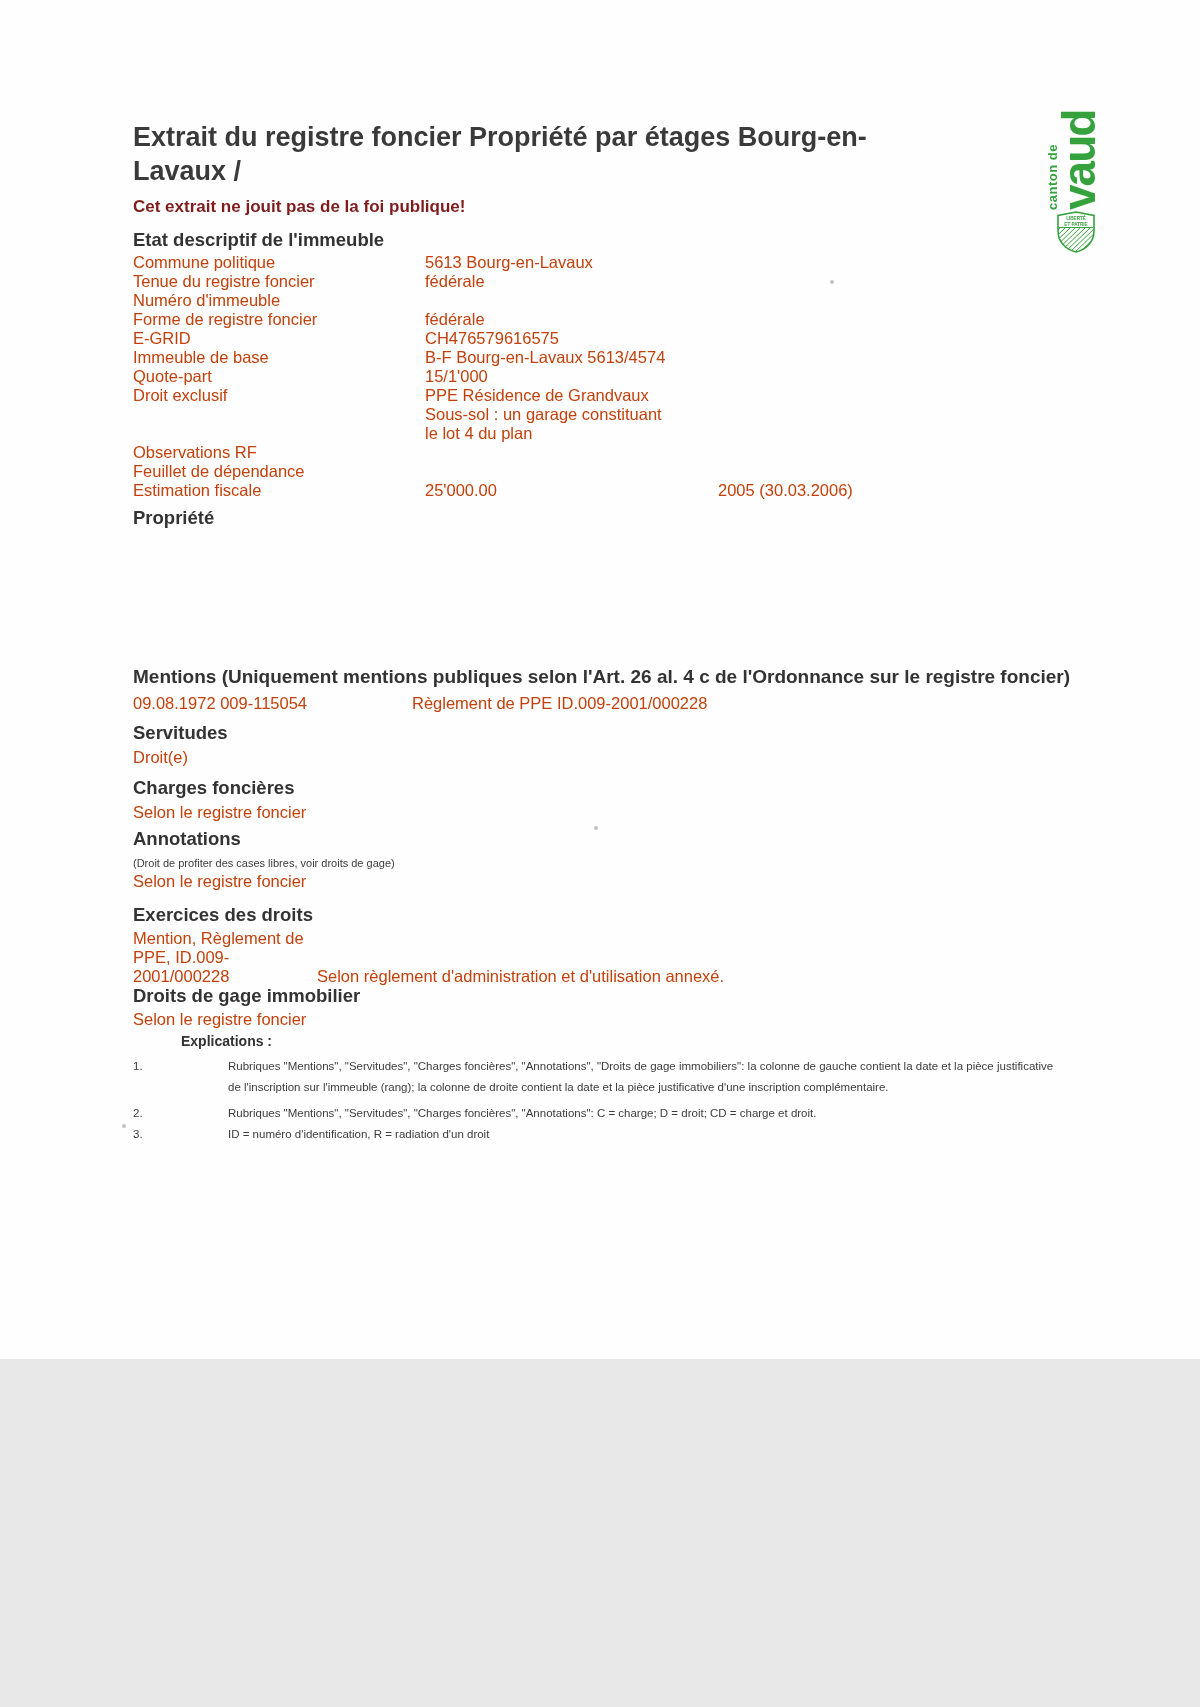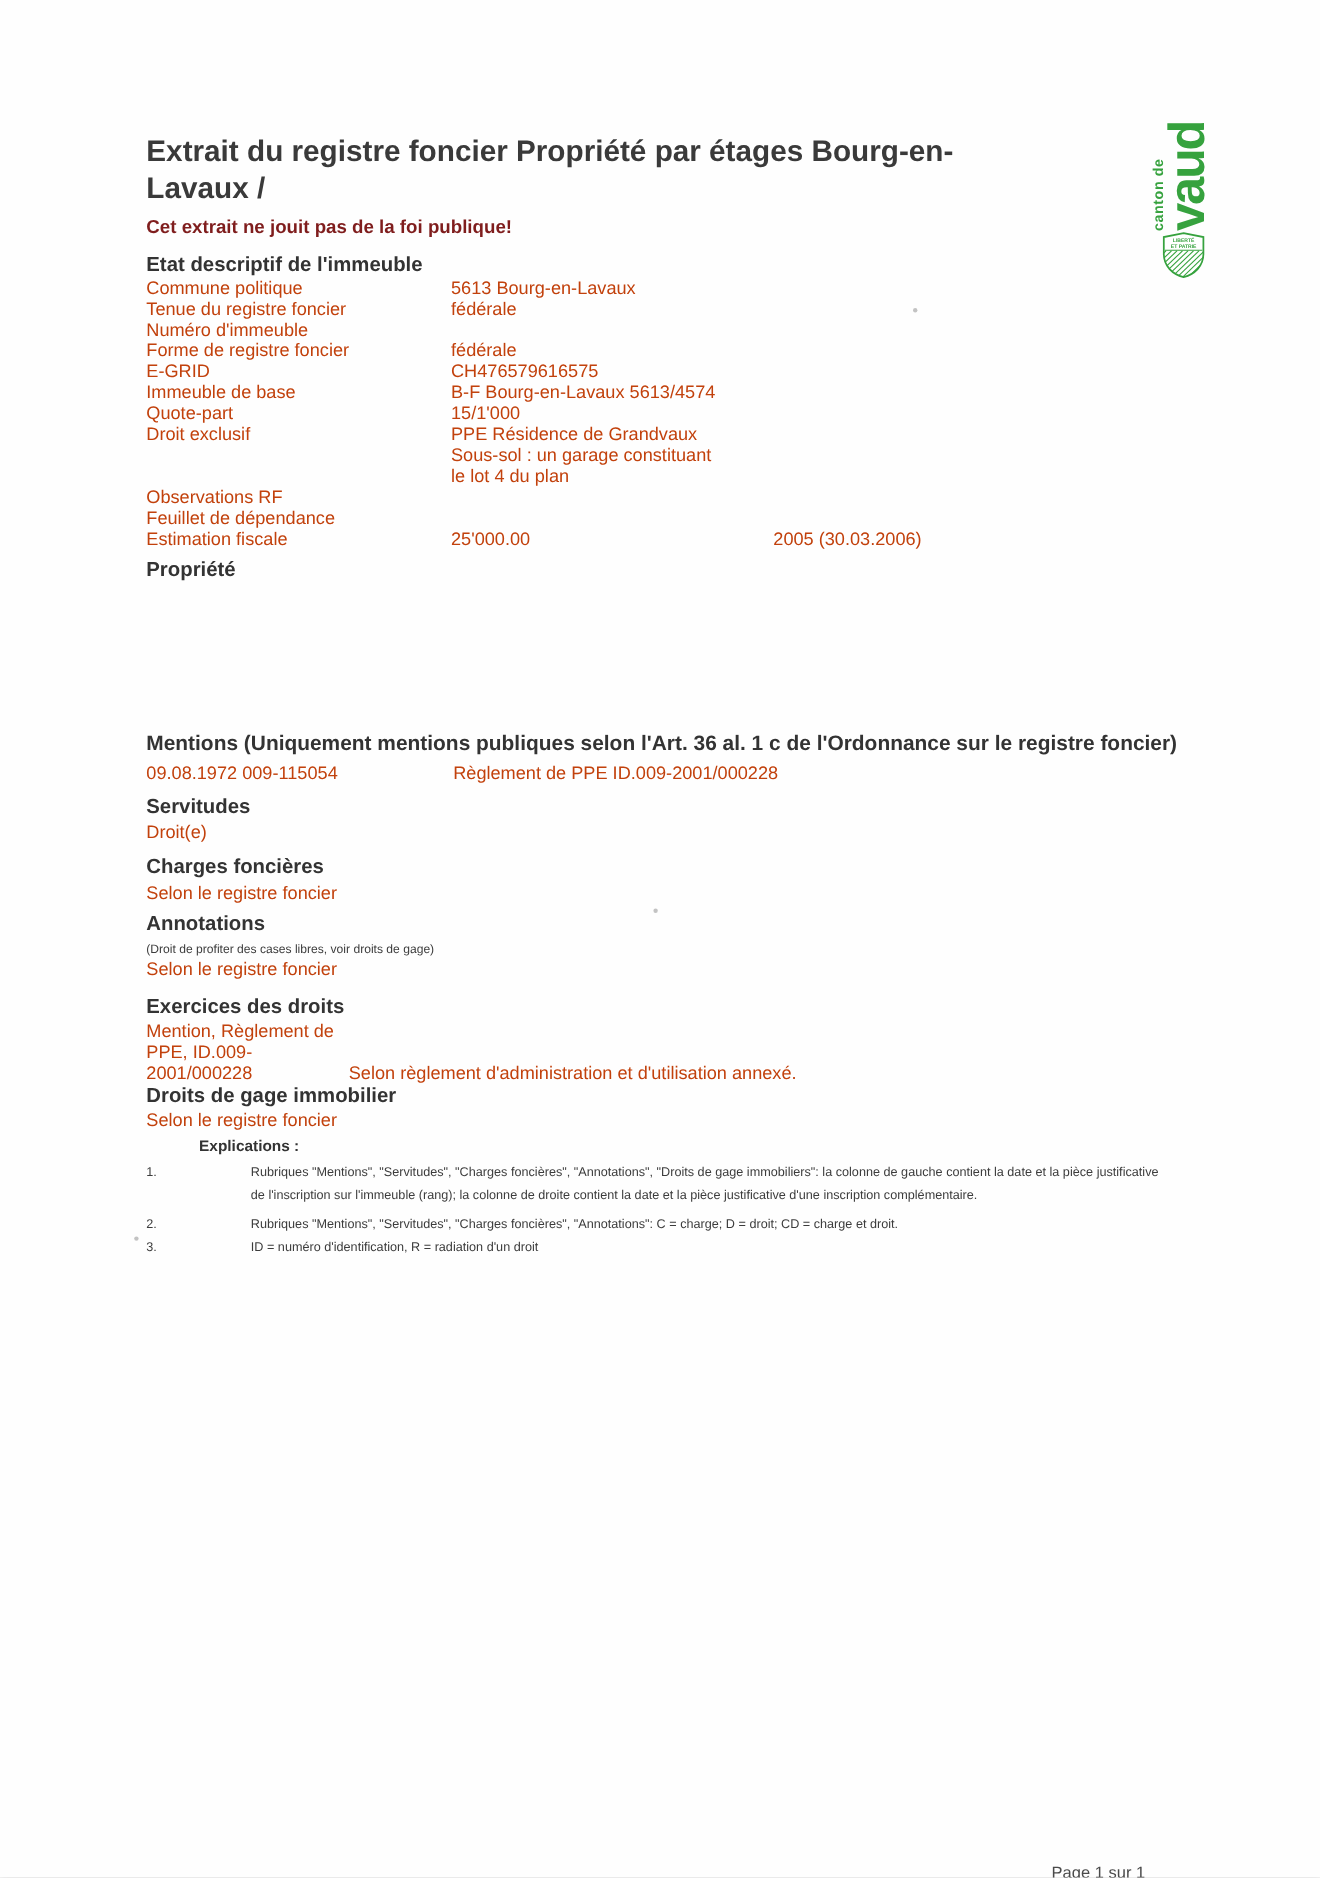--- a/index.html
+++ b/index.html
@@ -1,29 +1,29 @@
 <!DOCTYPE html>
 <html><head>
 <meta charset="utf-8">
 <style>
   html,body{margin:0;padding:0;background:#e8e8e8;}
   #page{
-    position:relative;width:1200px;height:1707px;background:#fefefe;
+    position:relative;width:1200px;height:1359px;background:#fefefe;
     overflow:hidden;font-family:"Liberation Sans",sans-serif;color:#333;
     box-shadow:0 0 6px rgba(0,0,0,.2);
   }
   .abs{position:absolute;}
   .title{left:133px;top:120px;width:825px;font-size:27px;line-height:34px;font-weight:bold;color:#3a3a3a;}
   .notice{left:133px;top:197px;font-size:17px;font-weight:bold;color:#7f1d1d;}
   .sec-h{font-size:18.5px;font-weight:bold;color:#333;line-height:22px;}
   .body-txt{font-size:16.5px;line-height:19px;color:#c2410c;}
   .etat{left:133px;top:253px;width:950px;}
   .row{display:flex;align-items:flex-start;}
   .row .lbl{width:277px;flex:none;}
-  .row .val{width:293px;flex:none;}
+  .row .val{width:293px;flex:none;margin-left:15px;}
   .row .extra{flex:none;}
   .mentions-row{left:133px;top:694px;width:960px;}
   .mentions-row .ref{width:279px;flex:none;}
   .small-note{font-size:11px;color:#3c3c3c;}
   .exe-row{left:133px;top:929px;width:820px;align-items:flex-end;}
   .exe-row .ref{width:182px;flex:none;}
   .exe-row .txt{padding-left:2px;}
   .expl-h{left:133px;top:1033px;font-size:14px;font-weight:bold;color:#333;padding-left:48px;}
   .expl{left:133px;top:1056px;width:928px;}
   .expl-item{display:flex;font-size:11.5px;line-height:21px;color:#3c3c3c;}
@@ -126,21 +126,21 @@
     </div>
     <div class="row">
       <span class="lbl">Estimation fiscale</span>
       <span class="val">25'000.00</span>
       <span class="extra">2005 (30.03.2006)</span>
     </div>
   </div>
 
   <div class="abs sec-h" style="left:133px;top:507px;">Propriété</div>
 
-  <div class="abs sec-h" style="left:133px;top:666px;font-size:19px;">Mentions (Uniquement mentions publiques selon l'Art. 36 al. 1 c de l'Ordonnance sur le registre foncier)</div>
+  <div class="abs sec-h" style="left:133px;top:666px;font-size:19px;">Mentions (Uniquement mentions publiques selon l'Art. 26 al. 4 c de l'Ordonnance sur le registre foncier)</div>
   <div class="abs mentions-row row body-txt">
     <span class="ref">09.08.1972 009-115054</span>
     <span>Règlement de PPE ID.009-2001/000228</span>
   </div>
 
   <div class="abs sec-h" style="left:133px;top:722px;">Servitudes</div>
   <div class="abs body-txt" style="left:133px;top:748px;">Droit(e)</div>
 
   <div class="abs sec-h" style="left:133px;top:777px;">Charges foncières</div>
   <div class="abs body-txt" style="left:133px;top:803px;">Selon le registre foncier</div>

